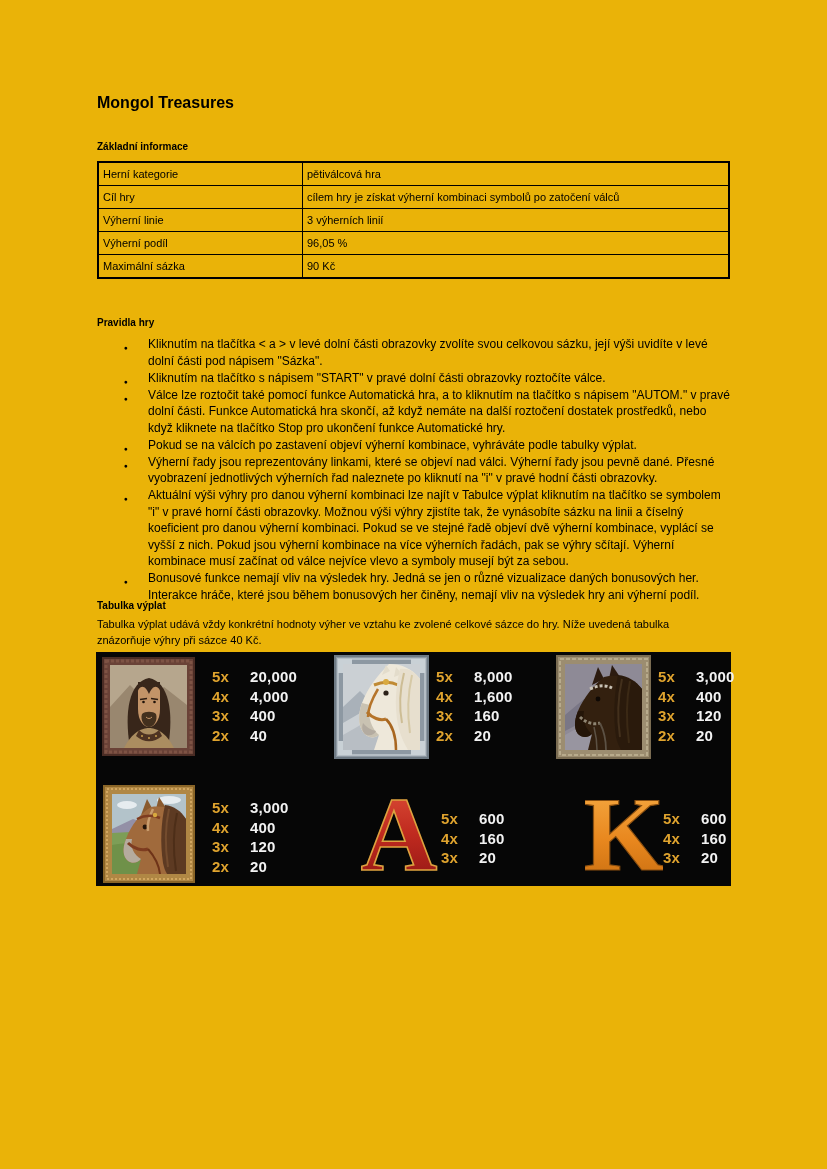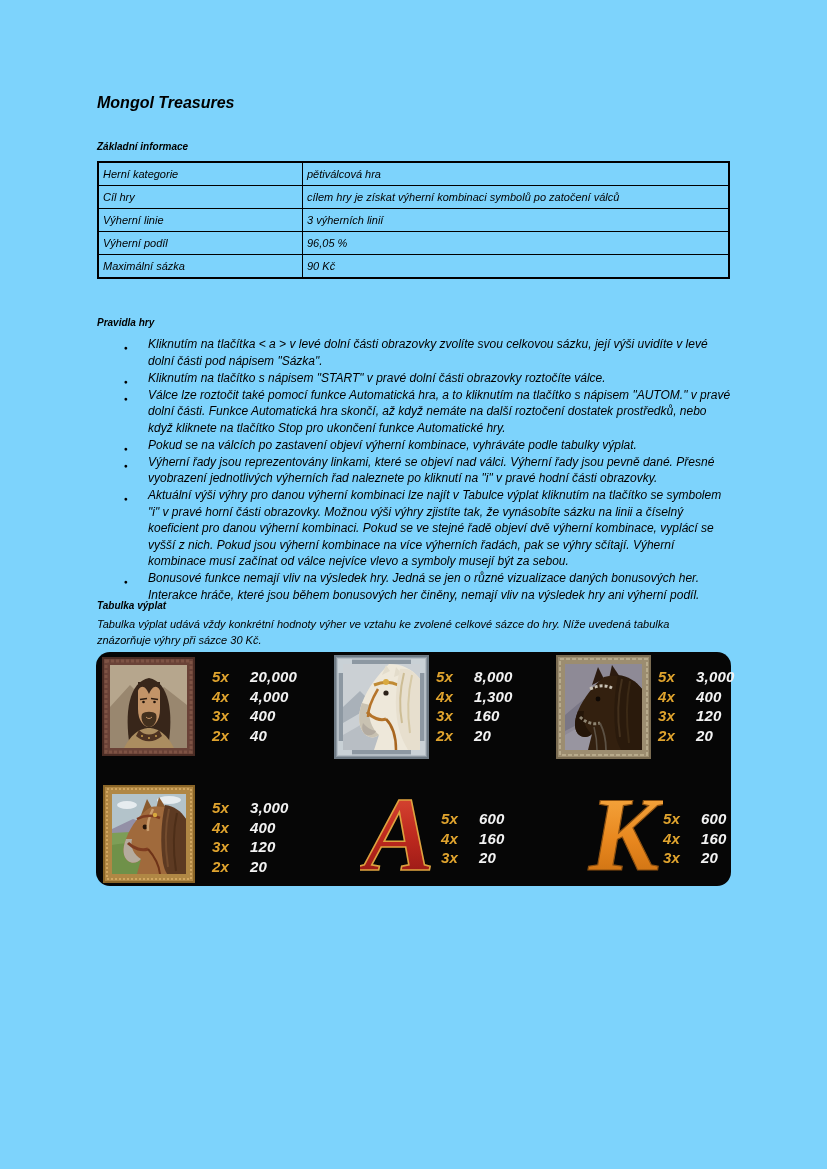--- a/index.html
+++ b/index.html
@@ -1,33 +1,33 @@
 <!DOCTYPE html>
 <html><head>
 <meta charset="utf-8">
 <style>
   html,body{margin:0;padding:0;background:#ffffff;}
-  .page{position:relative;width:827px;height:1169px;background:#7dd3fc;
-        font-family:"Liberation Sans",sans-serif;color:#000;overflow:hidden;font-style:italic;}
+  .page{position:relative;width:827px;height:1169px;background:#eab308;
+        font-family:"Liberation Sans",sans-serif;color:#000;overflow:hidden;}
   .abs{position:absolute;}
   h1.title{left:97px;top:94px;font-size:16px;font-weight:bold;margin:0;}
   h2.sec{font-size:10px;font-weight:bold;margin:0;}
   #h-basic{left:97px;top:141px;}
   #h-rules{left:97px;top:317px;}
   #h-pay{left:97px;top:600px;}
   table.info{left:97px;top:161px;width:633px;border-collapse:collapse;
              border:2px solid #000;table-layout:fixed;}
   table.info td{border:1px solid #000;font-size:11px;height:19px;
                 padding:1px 4px 2px 4px;vertical-align:middle;overflow:hidden;white-space:nowrap;}
   table.info td.c1{width:195px;}
   ul.rules{left:97px;top:336px;width:634px;margin:0;padding:0;list-style:none;}
   ul.rules li{position:relative;padding-left:51px;font-size:12px;line-height:16.5px;margin:0 0 0.5px 0;}
   ul.rules li::before{content:"●";position:absolute;left:27px;top:4px;font-size:6.5px;}
   p.payintro{left:97px;top:617px;width:620px;margin:0;font-size:11px;line-height:15.5px;}
-  .paytable{left:96px;top:652px;width:635px;height:234px;background:#060606;border-radius:14px;}
+  .paytable{left:96px;top:652px;width:635px;height:234px;background:#060606;}
   .pt-cell{position:absolute;}
   .payouts{display:flex;flex-direction:column;}
   .payline{display:flex;font-size:15px;font-weight:bold;line-height:19.5px;
            font-family:"Liberation Sans",sans-serif;letter-spacing:0.2px;}
   .mult{color:#dfa32e;width:27px;}
   .val{color:#f2f2f2;margin-left:11px;}
   .tile{display:block;}
   svg{display:block;}
 </style>
 </head>
@@ -71,21 +71,21 @@
     <li>Kliknutím na tlačítko s nápisem "START" v pravé dolní části obrazovky roztočíte válce.</li>
     <li>Válce lze roztočit také pomocí funkce Automatická hra, a to kliknutím na tlačítko s nápisem "AUTOM." v pravé dolní části. Funkce Automatická hra skončí, až když nemáte na další roztočení dostatek prostředků, nebo když kliknete na tlačítko Stop pro ukončení funkce Automatické hry.</li>
     <li>Pokud se na válcích po zastavení objeví výherní kombinace, vyhráváte podle tabulky výplat.</li>
     <li>Výherní řady jsou reprezentovány linkami, které se objeví nad válci. Výherní řady jsou pevně dané. Přesné vyobrazení jednotlivých výherních řad naleznete po kliknutí na "i" v pravé hodní části obrazovky.</li>
     <li>Aktuální výši výhry pro danou výherní kombinaci lze najít v Tabulce výplat kliknutím na tlačítko se symbolem "i" v pravé horní části obrazovky. Možnou výši výhry zjistíte tak, že vynásobíte sázku na linii a číselný koeficient pro danou výherní kombinaci. Pokud se ve stejné řadě objeví dvě výherní kombinace, vyplácí se vyšší z nich. Pokud jsou výherní kombinace na více výherních řadách, pak se výhry sčítají. Výherní kombinace musí začínat od válce nejvíce vlevo a symboly musejí být za sebou.</li>
     <li>Bonusové funkce nemají vliv na výsledek hry. Jedná se jen o různé vizualizace daných bonusových her. Interakce hráče, které jsou během bonusových her činěny, nemají vliv na výsledek hry ani výherní podíl.</li>
   </ul>
 
   <h2 class="abs sec" id="h-pay">Tabulka výplat</h2>
 
-  <p class="abs payintro">Tabulka výplat udává vždy konkrétní hodnoty výher ve vztahu ke zvolené celkové sázce do hry. Níže uvedená tabulka znázorňuje výhry při sázce 30 Kč.</p>
+  <p class="abs payintro">Tabulka výplat udává vždy konkrétní hodnoty výher ve vztahu ke zvolené celkové sázce do hry. Níže uvedená tabulka znázorňuje výhry při sázce 40 Kč.</p>
 
   <div class="abs paytable">
 
     <div class="pt-cell tile" style="left:6px;top:5px;">
       <svg width="93" height="99" viewBox="0 0 93 99">
         <rect width="93" height="99" fill="#6a4237"></rect>
         <rect x="1" y="1" width="91" height="97" fill="none" stroke="#4a2c24" stroke-width="2"></rect>
         <rect x="4" y="4" width="85" height="91" fill="none" stroke="#835747" stroke-width="3" stroke-dasharray="3 2" opacity="0.8"></rect>
         <rect x="8" y="8" width="77" height="83" fill="#b6a68d"></rect>
         <path d="M8 50 L28 28 L44 44 L62 30 L85 48 L85 91 L8 91 Z" fill="#99876f"></path>
@@ -152,21 +152,21 @@
         <path d="M78 20 C74 38 73 58 76 78" stroke="#d6c9a6" stroke-width="2" fill="none"></path>
       </svg>
     </div>
     <div class="pt-cell payouts" style="left:340px;top:15px;">
       <div class="payline">
           <span class="mult">5x</span>
           <span class="val">8,000</span>
         </div>
       <div class="payline">
           <span class="mult">4x</span>
-          <span class="val">1,300</span>
+          <span class="val">1,600</span>
         </div>
       <div class="payline">
           <span class="mult">3x</span>
           <span class="val">160</span>
         </div>
       <div class="payline">
           <span class="mult">2x</span>
           <span class="val">20</span>
         </div>
     </div>

